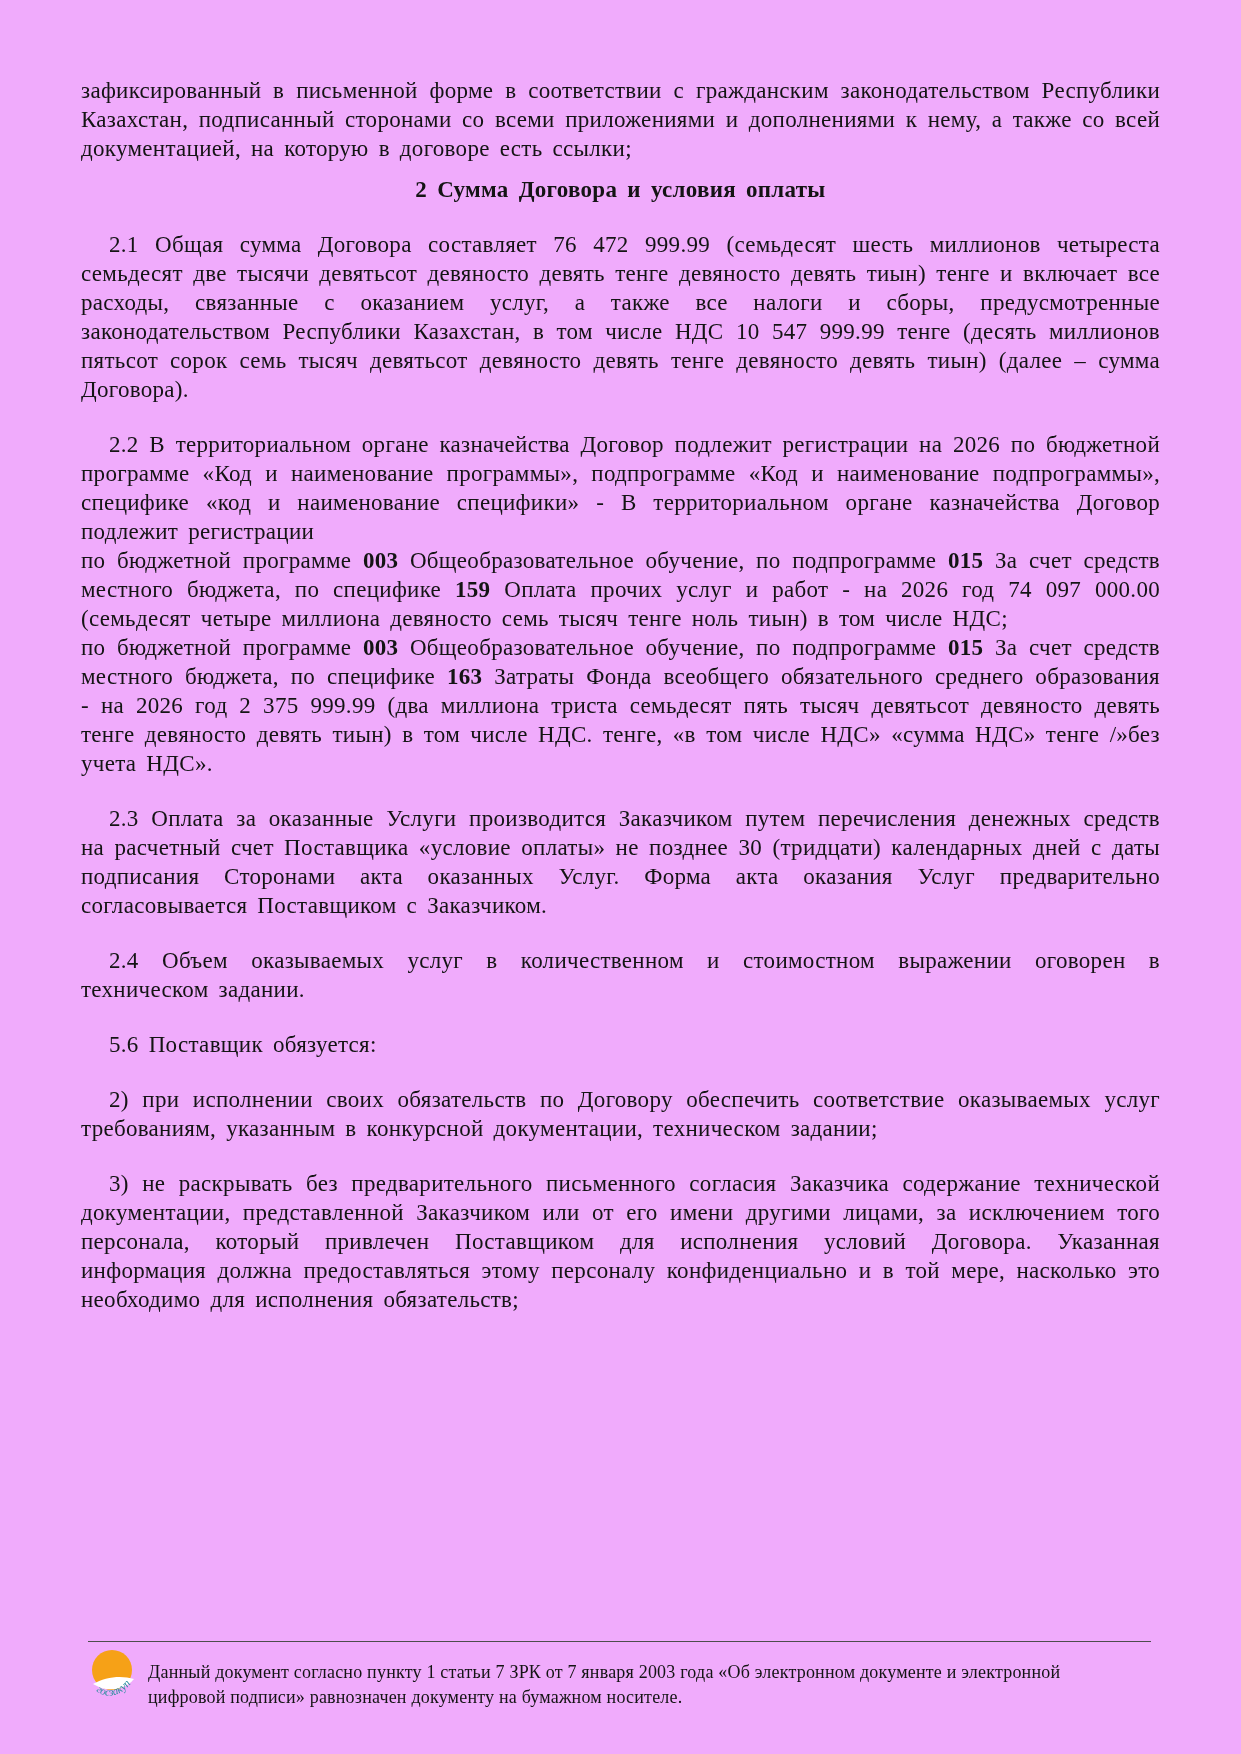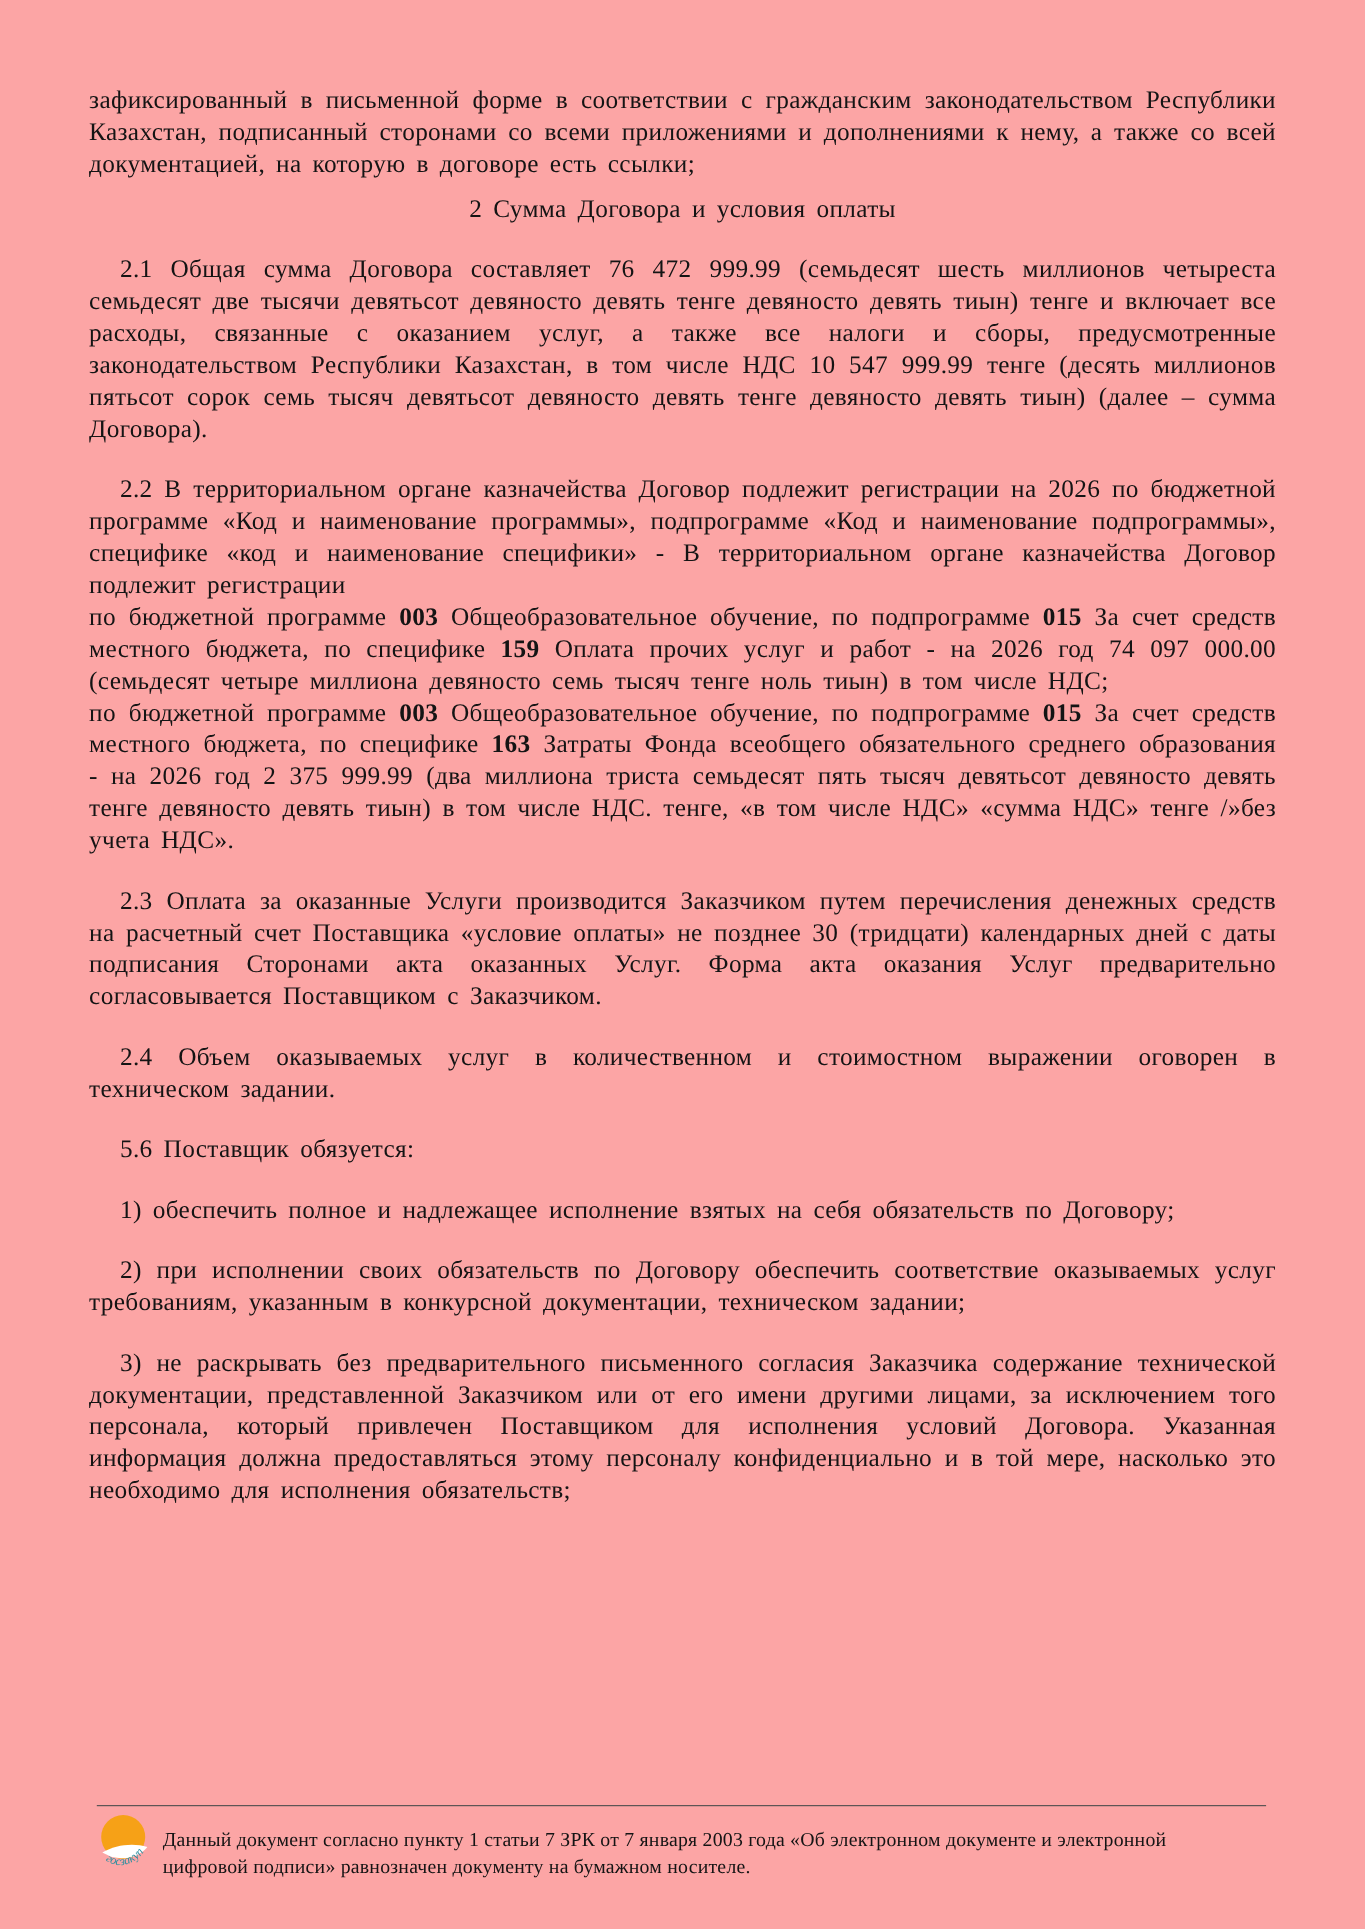--- a/index.html
+++ b/index.html
@@ -1,21 +1,21 @@
 <!DOCTYPE html>
 <html lang="ru"><head>
 <meta charset="utf-8">
 <style>
   html, body { margin: 0; padding: 0; background: #e8e8e8; }
   .page {
     position: relative;
     width: 1241px;
     height: 1754px;
     margin: 0 auto;
-    background: #fca5a5;
+    background: #f0abfc;
     color: #141414;
     font-family: "Liberation Serif", "DejaVu Serif", serif;
     overflow: hidden;
   }
   .content {
     position: absolute;
     top: 76px;
     left: 81px;
     width: 1079px;
     font-size: 23px;
@@ -23,21 +23,21 @@
     letter-spacing: 0.3px;
     word-spacing: 4px;
     text-align: justify;
   }
   .para { margin: 0; }
   .m-top { margin-top: 26px; }
   .indent { text-indent: 28px; }
   .heading {
     font-size: 23px;
     line-height: 29px;
-    font-weight: normal;
+    font-weight: bold;
     text-align: center;
     margin: 12px 0 0 0;
     letter-spacing: 0.3px;
   }
   .para b { font-weight: bold; }
   .footer {
     position: absolute;
     left: 88px;
     top: 1641px;
     width: 1063px;
@@ -88,21 +88,20 @@
 
     <p class="para"><span>по бюджетной программе </span><b>003</b><span> Общеобразовательное обучение, по подпрограмме </span><b>015</b><span> За счет средств местного бюджета, по специфике </span><b>163</b><span> Затраты Фонда всеобщего обязательного среднего образования - на 2026 год 2 375 999.99 (два миллиона триста семьдесят пять тысяч девятьсот девяносто девять тенге девяносто девять тиын) в том числе НДС. тенге, «в том числе НДС» «сумма НДС» тенге /»без учета НДС».</span></p>
 
     <p class="para m-top indent">2.3 Оплата за оказанные Услуги производится Заказчиком путем перечисления денежных средств на расчетный счет Поставщика «условие оплаты» не позднее 30 (тридцати) календарных дней с даты подписания Сторонами акта оказанных Услуг. Форма акта оказания Услуг предварительно согласовывается Поставщиком с Заказчиком.</p>
 
     <p class="para m-top indent">2.4 Объем оказываемых услуг в количественном и стоимостном выражении оговорен в техническом задании.</p>
 
 
     <p class="para m-top indent">5.6 Поставщик обязуется:</p>
 
-    <p class="para m-top indent">1) обеспечить полное и надлежащее исполнение взятых на себя обязательств по Договору;</p>
 
     <p class="para m-top indent">2) при исполнении своих обязательств по Договору обеспечить соответствие оказываемых услуг требованиям, указанным в конкурсной документации, техническом задании;</p>
 
     <p class="para m-top indent">3) не раскрывать без предварительного письменного согласия Заказчика содержание технической документации, представленной Заказчиком или от его имени другими лицами, за исключением того персонала, который привлечен Поставщиком для исполнения условий Договора. Указанная информация должна предоставляться этому персоналу конфиденциально и в той мере, насколько это необходимо для исполнения обязательств;</p>
 
   </main>
 
   <div class="footer">
     <div class="footer-rule"></div>
     <div class="footer-row">

